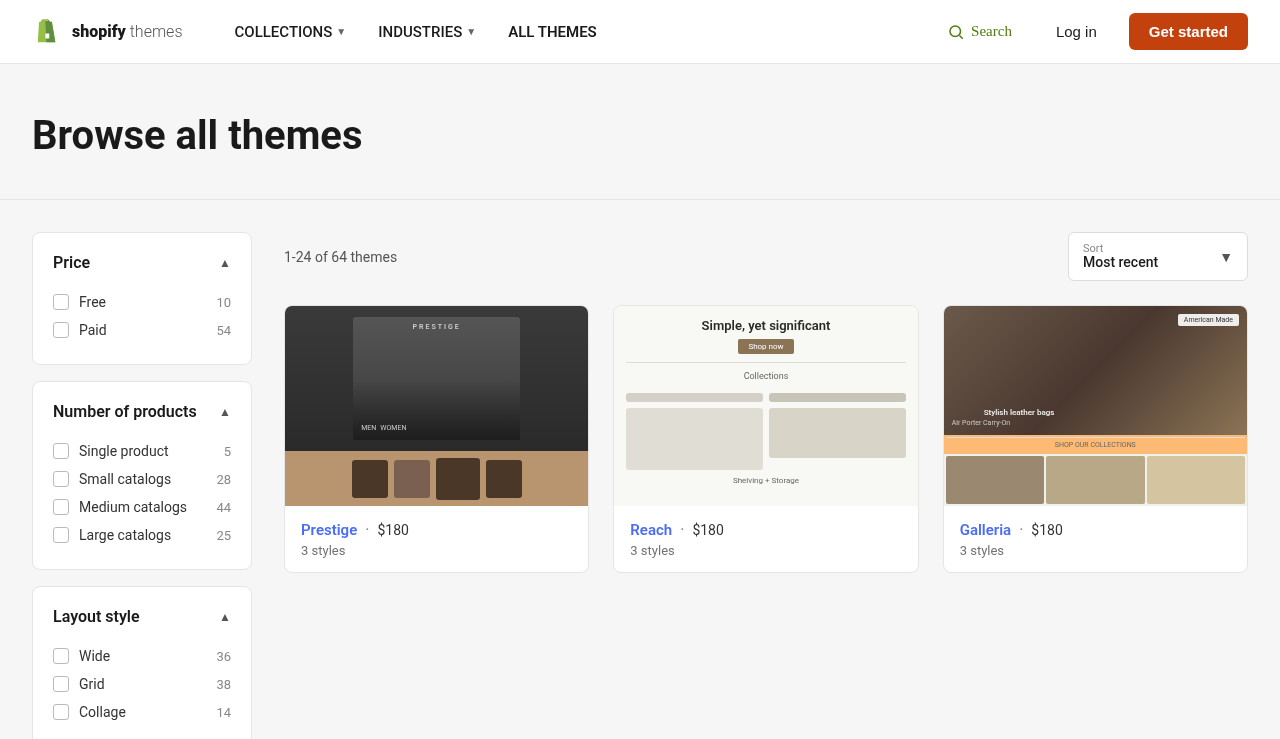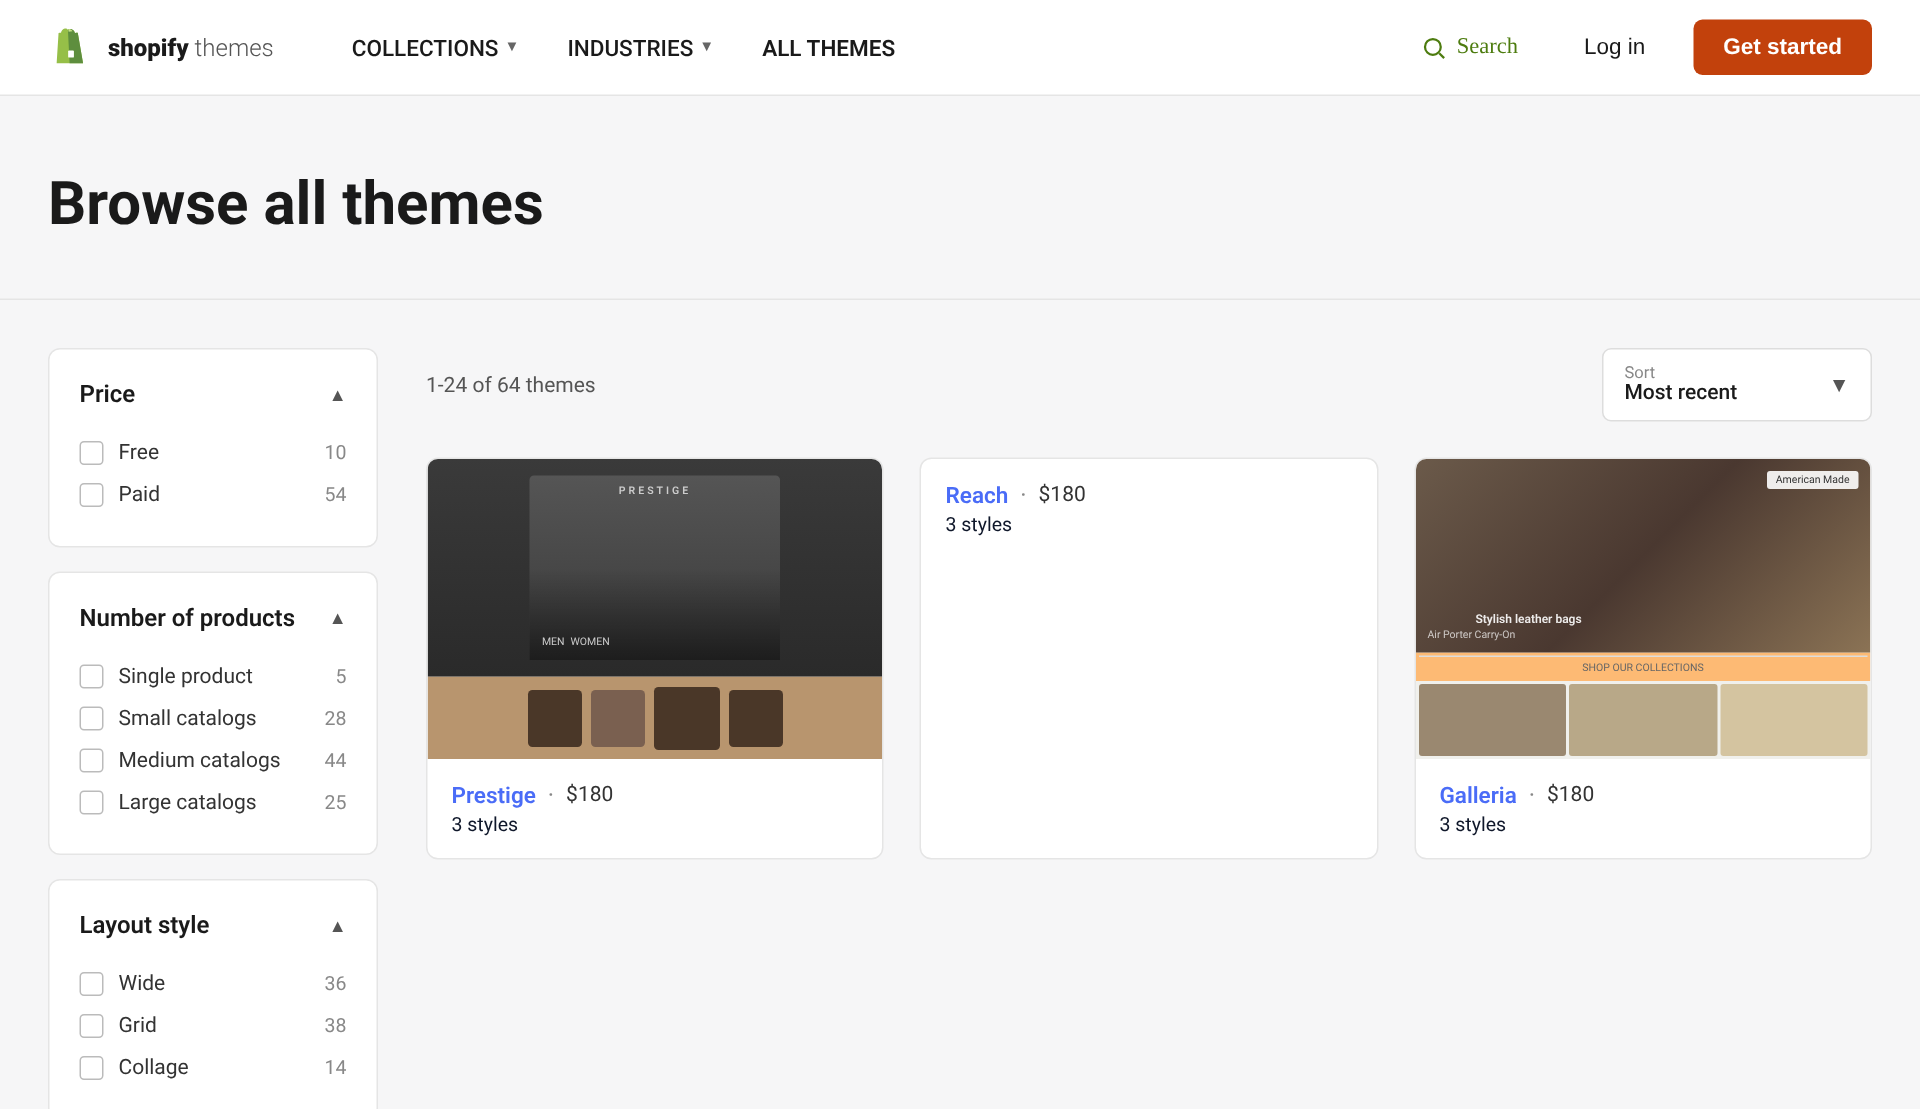--- a/index.html
+++ b/index.html
@@ -256,21 +256,21 @@
       color: #4a6cf7;
       text-decoration: none;
     }
     .dot { color: #888; }
     .theme-price {
       font-size: 14px;
       color: #333;
     }
     .theme-styles {
       font-size: 13px;
-      color: #0f172a;
+      color: #737373;
     }
 
     
     .prestige-bg {
       width: 100%;
       height: 100%;
       display: flex;
       flex-direction: column;
     }
     .prestige-hero-area {
@@ -554,20 +554,37 @@
           <div class="theme-name-row">
             <a class="theme-name">Prestige</a>
             <span class="dot">·</span>
             <span class="theme-price">$180</span>
           </div>
           <div class="theme-styles">3 styles</div>
         </div>
       </div>
 
       <div class="theme-card">
+        <div class="theme-image">
+          <div class="reach-bg">
+            <div class="reach-top-area">
+              <div class="reach-big-title">Simple, yet significant</div>
+              <div class="reach-action-btn">Shop now</div>
+            </div>
+            <div style="height:8px;"></div>
+            <div style="font-size:9px;color:#666;text-align:center;margin-bottom:4px;">Collections</div>
+            <div class="reach-bottom-area">
+              <div class="reach-img-block" style="background:#d4d0c8;"></div>
+              <div class="reach-img-block" style="background:#c8c4b8;"></div>
+              <div class="reach-img-block" style="background:#e0ddd5;"></div>
+              <div class="reach-img-block" style="background:#d8d4c8;height:50px;margin-bottom:4px;"></div>
+              <div style="font-size:8px;color:#666;text-align:center;grid-column:span 2;">Shelving + Storage</div>
+            </div>
+          </div>
+        </div>
         <div class="theme-info">
           <div class="theme-name-row">
             <a class="theme-name">Reach</a>
             <span class="dot">·</span>
             <span class="theme-price">$180</span>
           </div>
           <div class="theme-styles">3 styles</div>
         </div>
       </div>
 

